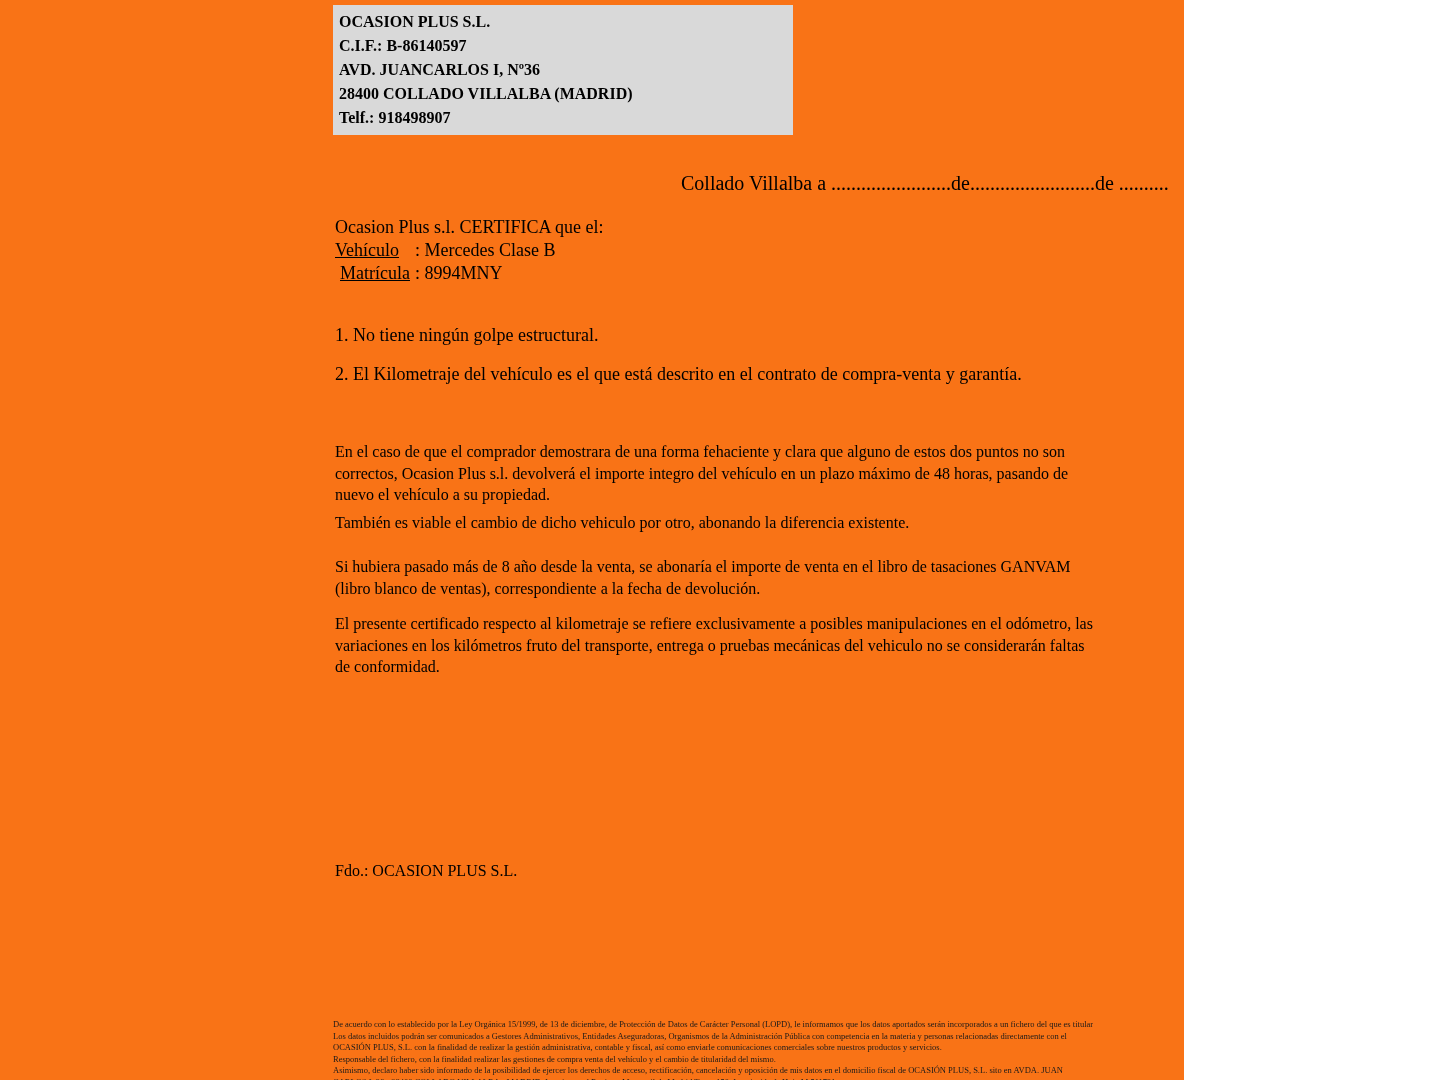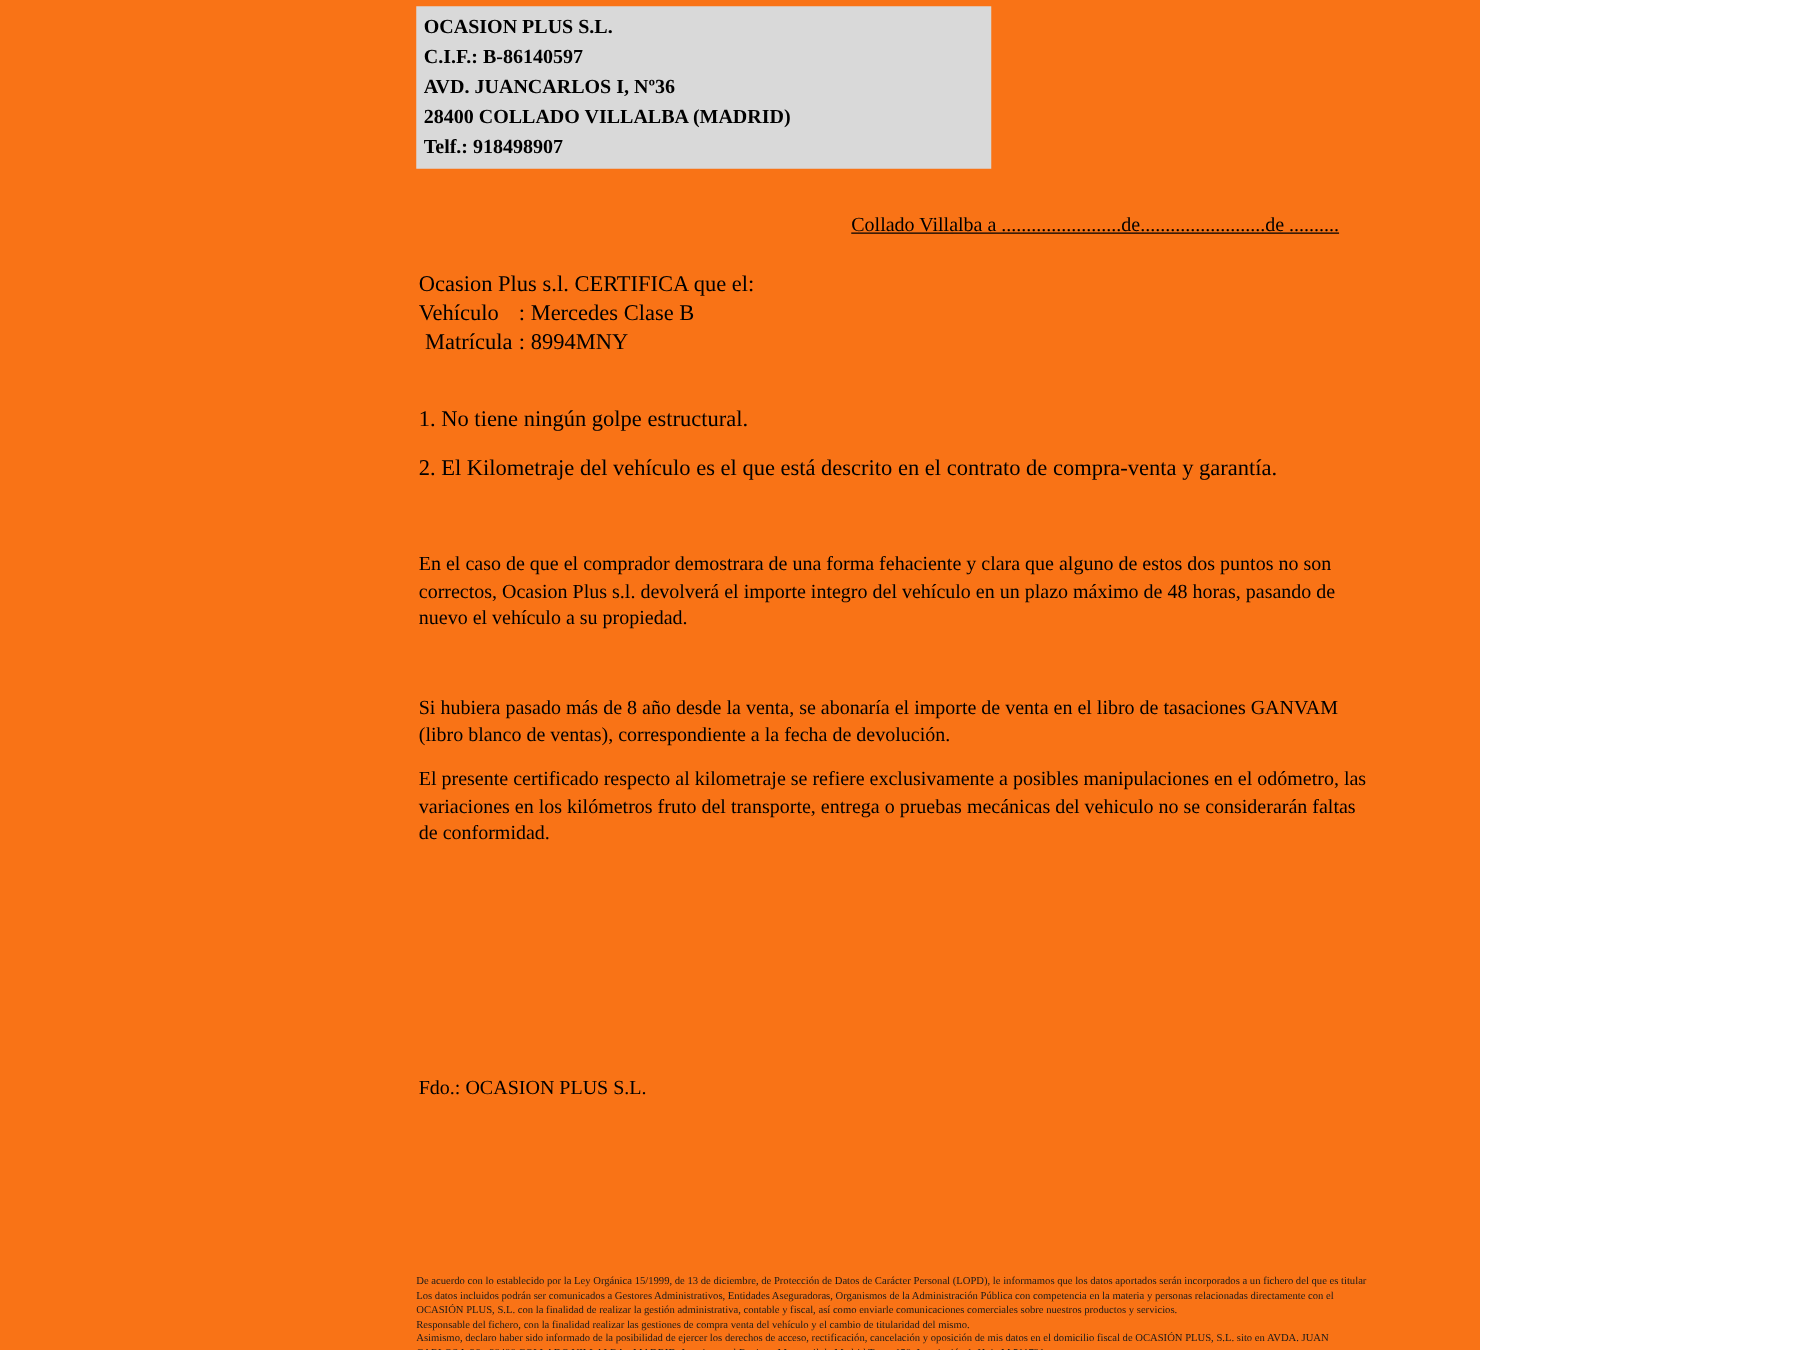--- a/index.html
+++ b/index.html
@@ -29,42 +29,42 @@
   .header-box div {
     font-weight: bold;
     font-size: 16px;
     line-height: 24px;
     white-space: nowrap;
   }
   .date-line {
     position: absolute;
     left: 681px;
     top: 172px;
-    font-size: 16px;
+    font-size: 20px;
     white-space: nowrap;
-    text-decoration: underline;
   }
   .body-line {
     position: absolute;
     left: 335px;
     font-size: 18px;
     line-height: 21px;
   }
   .para {
     position: absolute;
     left: 335px;
     width: 762px;
     font-size: 16px;
     line-height: 21.5px;
   }
   .field-label {
     display: inline-block;
     width: 80px;
   }
   .field-label span {
+    text-decoration: underline;
   }
   .signature {
     position: absolute;
     left: 335px;
     top: 862px;
     font-size: 16px;
   }
   .footer {
     position: absolute;
     left: 333px;
@@ -101,20 +101,21 @@
   </div>
 
   <div class="body-line" style="top:263px;text-align:center;">
     <span class="field-label"><span>Matrícula</span></span><span>: 8994MNY</span>
   </div>
 
   <div class="body-line" style="top:325px;">1. No tiene ningún golpe estructural.</div>
   <div class="body-line" style="top:364px;">2. El Kilometraje del vehículo es el que está descrito en el contrato de compra-venta y garantía.</div>
 
   <div class="para" style="top:441px;">En el caso de que el comprador demostrara de una forma fehaciente y clara que alguno de estos dos puntos no son correctos, Ocasion Plus s.l. devolverá el importe integro del vehículo en un plazo máximo de 48 horas, pasando de nuevo el vehículo a su propiedad.</div>
+  <div class="para" style="top:512px;">También es viable el cambio de dicho vehiculo por otro, abonando la diferencia existente.</div>
   <div class="para" style="top:556px;">Si hubiera pasado más de 8 año desde la venta, se abonaría el importe de venta en el libro de tasaciones GANVAM (libro blanco de ventas), correspondiente a la fecha de devolución.</div>
   <div class="para" style="top:613px;">El presente certificado respecto al kilometraje se refiere exclusivamente a posibles manipulaciones en el odómetro, las variaciones en los kilómetros fruto del transporte, entrega o pruebas mecánicas del vehiculo no se considerarán faltas de conformidad.</div>
 
   <div class="signature">Fdo.: OCASION PLUS S.L.</div>
 
   <div class="footer">
     <div>De acuerdo con lo establecido por la Ley Orgánica 15/1999, de 13 de diciembre, de Protección de Datos de Carácter Personal (LOPD), le informamos que los datos aportados serán incorporados a un fichero del que es titular</div>
     <div>Los datos incluidos podrán ser comunicados a Gestores Administrativos, Entidades Aseguradoras, Organismos de la Administración Pública con competencia en la materia y personas relacionadas directamente con el</div>
     <div>OCASIÓN PLUS, S.L. con la finalidad de realizar la gestión administrativa, contable y fiscal, así como enviarle comunicaciones comerciales sobre nuestros productos y servicios.</div>
     <div>Responsable del fichero, con la finalidad realizar las gestiones de compra venta del vehículo y el cambio de titularidad del mismo.</div>

